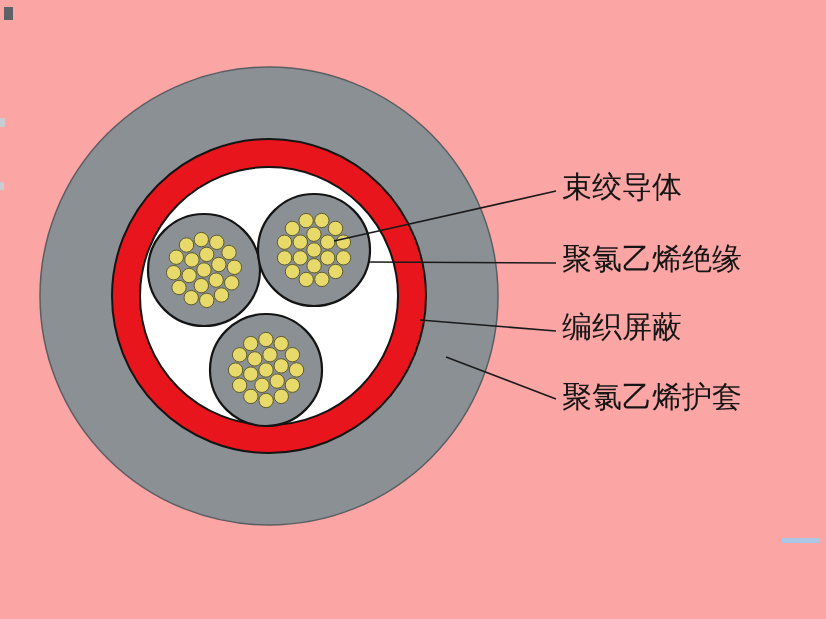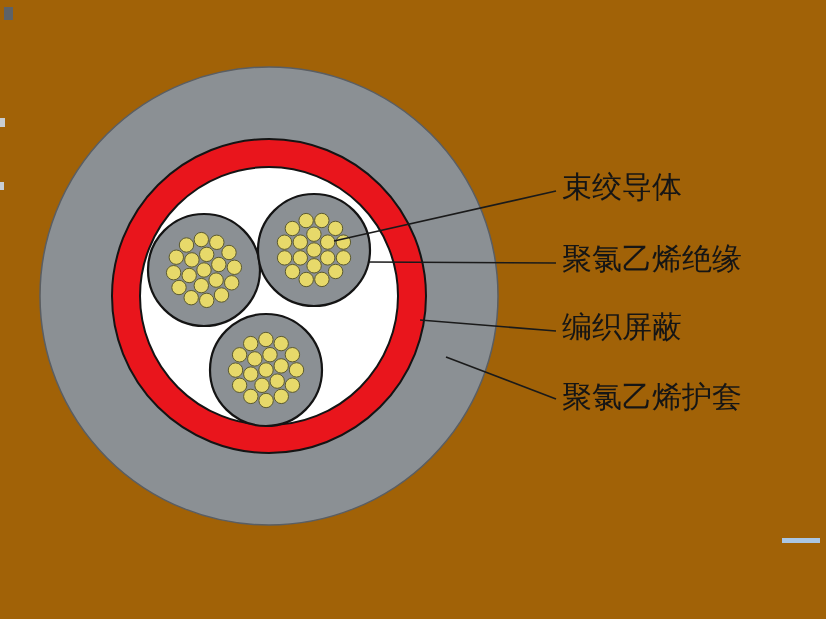--- a/index.html
+++ b/index.html
@@ -5,21 +5,21 @@
   html, body {
     margin: 0;
     padding: 0;
     background: #ffffff;
     font-family: "Liberation Sans", sans-serif;
   }
   .page {
     position: relative;
     width: 826px;
     height: 619px;
-    background: #a16207;
+    background: #fca5a5;
     overflow: hidden;
   }
   .diagram-svg {
     position: absolute;
     left: 0;
     top: 0;
     display: block;
   }
   .diagram-label {
     font-family: "Liberation Sans", "DejaVu Sans", sans-serif;

